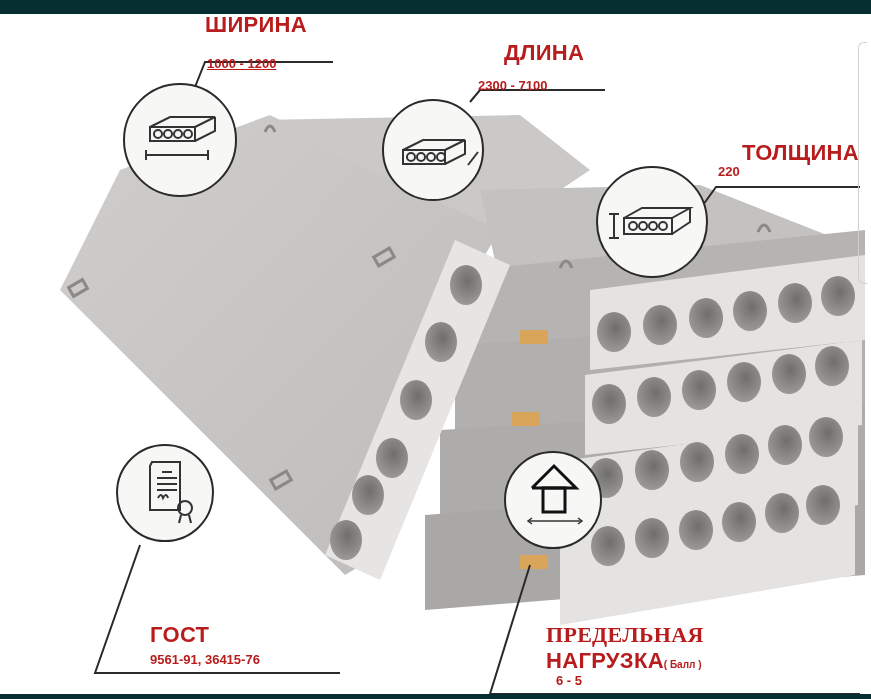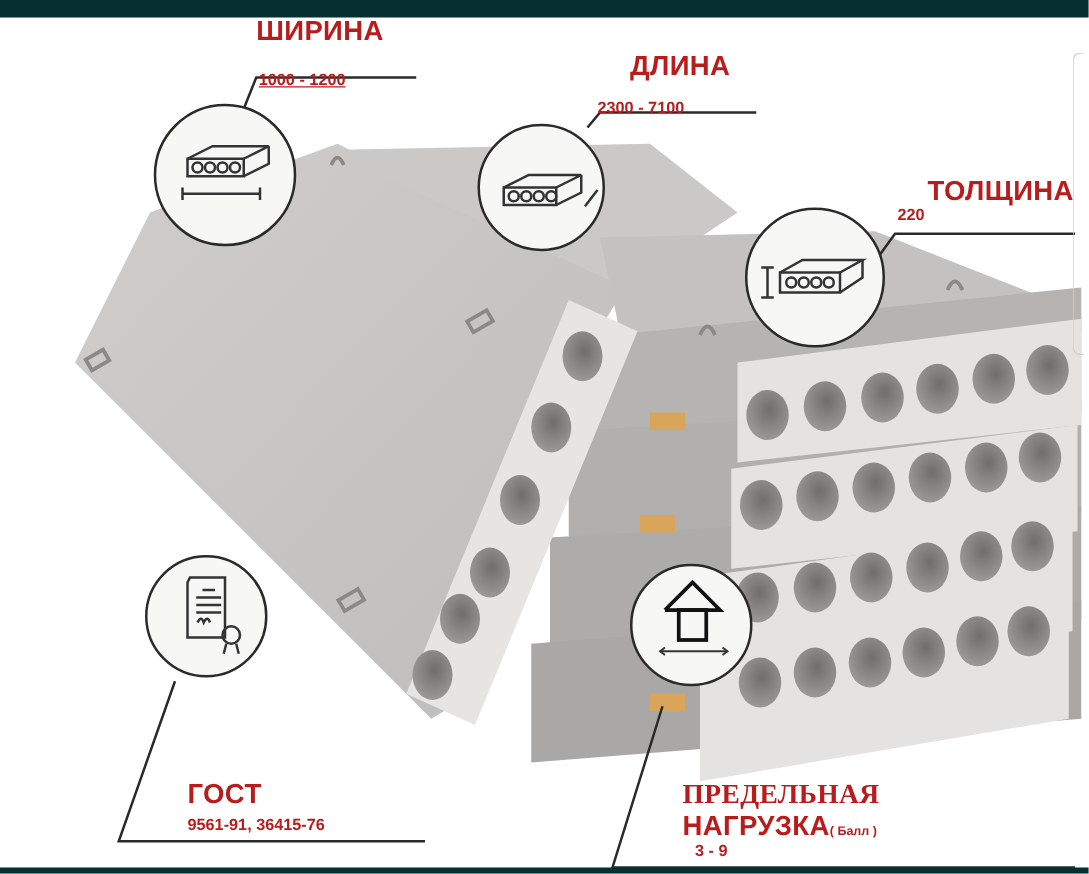--- a/index.html
+++ b/index.html
@@ -199,16 +199,16 @@
 <div class="lbl big" style="left:712px;top:140px;margin-left:30px;">ТОЛЩИНА</div>
 <div class="lbl small" style="left:718px;top:164px;">220</div>
 
 <div class="lbl big" style="left:150px;top:622px;">ГОСТ</div>
 <div class="lbl small" style="left:150px;top:652px;">9561-91, 36415-76</div>
 
 <div class="lbl big" style="left:546px;top:622px;font-family:Liberation Serif, serif;">ПРЕДЕЛЬНАЯ</div>
 <div class="lbl" style="left:546px;top:648px;">
   <span class="big">НАГРУЗКА</span><span style="font-size:10px;">( Балл )</span>
 </div>
-<div class="lbl small" style="left:556px;top:673px;">3 - 9</div>
+<div class="lbl small" style="left:556px;top:673px;">6 - 5</div>
 
 <div class="sbar"></div>
 <div class="bottombar"></div>
 
 </body></html>

